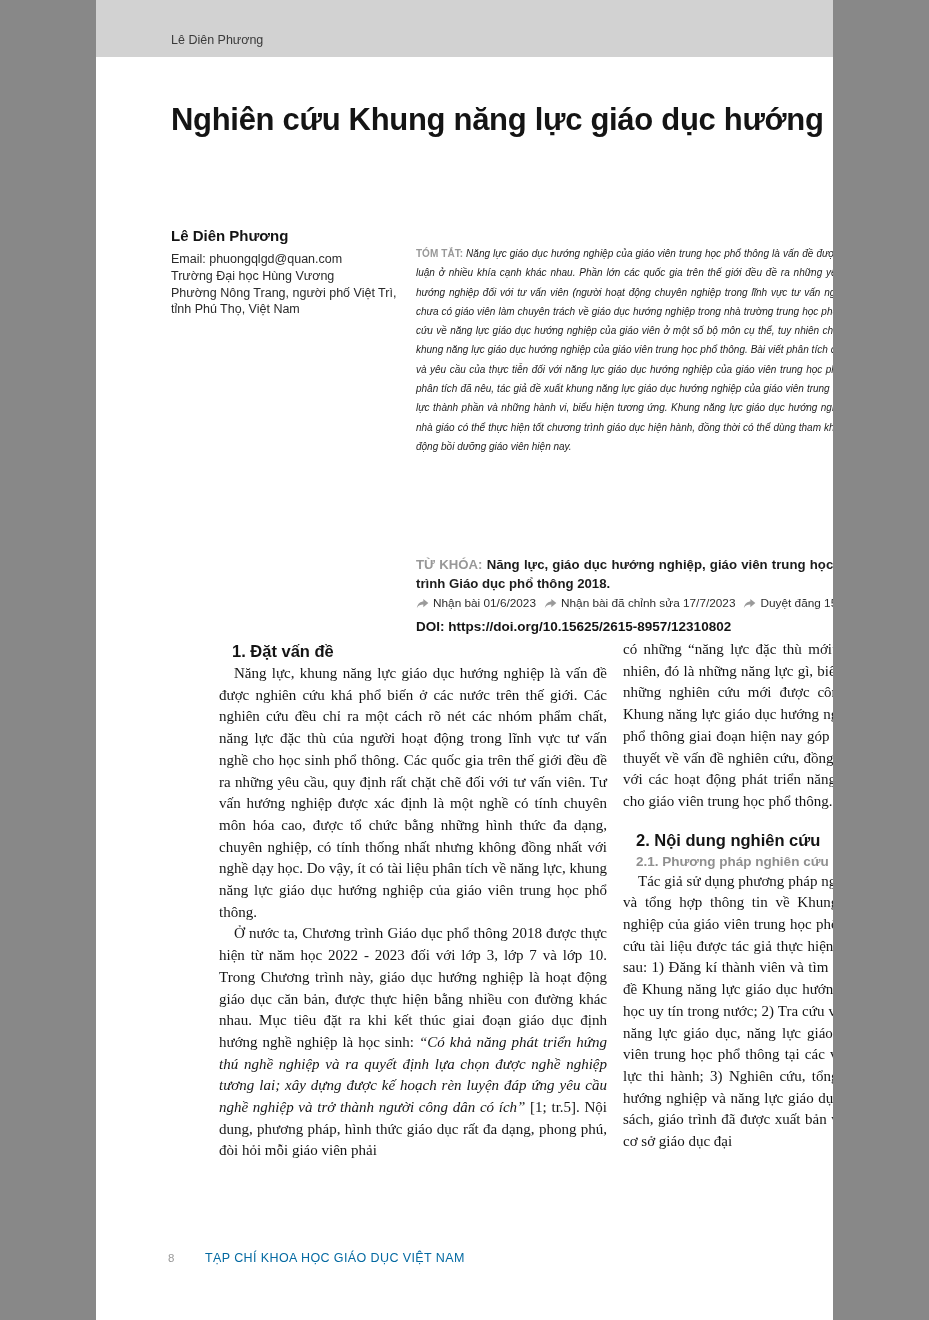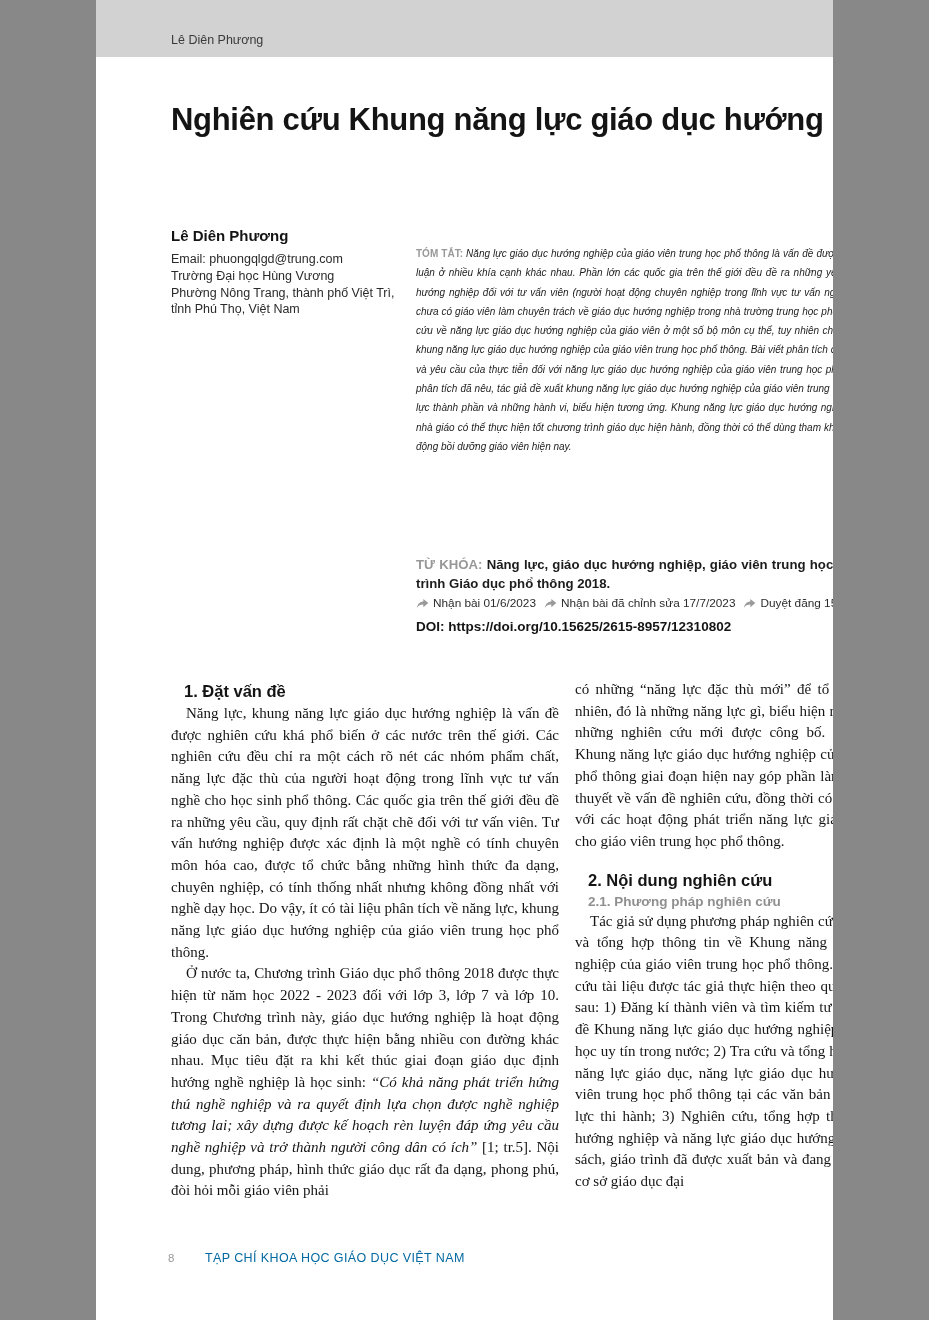--- a/index.html
+++ b/index.html
@@ -31,23 +31,23 @@
     font-size:13.2px;font-weight:bold;line-height:18.5px;text-align:justify;color:#1c1c1c;
   }
 
   .dates{position:absolute;left:320px;top:596px;width:547px;font-size:11.8px;color:#2c2c2c;
     display:flex;align-items:center;white-space:nowrap;}
   .date-item{display:flex;align-items:center;margin-right:8px;}
   .arrow-icon{display:inline-block;margin-right:4px;line-height:0;}
 
   .doi{position:absolute;left:320px;top:619px;font-size:13.5px;font-weight:bold;color:#141414;}
 
-  .col{position:absolute;top:679px;width:388px;
+  .col{position:absolute;top:639px;width:388px;
     font-family:"Liberation Serif",serif;font-size:15px;line-height:21.7px;
-    text-align:justify;color:#151515;}
+    text-align:justify;color:#151515;margin-left:48px;}
   .col-left{left:75px;}
   .col-right{left:479px;}
   .col p{margin:0;}
   .indent{text-indent:15px;}
   .section-heading{
     font-family:"Liberation Sans",sans-serif;font-size:16.5px;font-weight:bold;color:#141414;
     margin:0;padding-left:13px;line-height:24px;
   }
   .section-heading.spaced{margin-top:15px;}
   .subsection-heading{
@@ -67,23 +67,23 @@
 
   <div class="header-bar"></div>
   <div class="header-author">Lê Diên Phương</div>
 
   <div class="title">
     <div>Nghiên cứu Khung năng lực giáo dục hướng nghiệp</div>
   </div>
 
   <div class="author-block">
     <div class="author-name">Lê Diên Phương</div>
-    <div class="author-line">Email: phuongqlgd@trung.com</div>
+    <div class="author-line">Email: phuongqlgd@quan.com</div>
     <div class="author-line">Trường Đại học Hùng Vương</div>
-    <div class="author-line">Phường Nông Trang, thành phố Việt Trì,</div>
+    <div class="author-line">Phường Nông Trang, người phố Việt Trì,</div>
     <div class="author-line">tỉnh Phú Thọ, Việt Nam</div>
   </div>
 
   <div class="abstract">
     <span class="muted-label">TÓM TẮT: </span><span>Năng lực giáo dục hướng nghiệp của giáo viên trung học phổ thông là vấn đề được quan tâm nghiên cứu, thảo luận ở nhiều khía cạnh khác nhau. Phần lớn các quốc gia trên thế giới đều đề ra những yêu cầu về năng lực giáo dục hướng nghiệp đối với tư vấn viên (người hoạt động chuyên nghiệp trong lĩnh vực tư vấn nghề nghiệp). Ở nước ta, hiện chưa có giáo viên làm chuyên trách về giáo dục hướng nghiệp trong nhà trường trung học phổ thông. Đã có những nghiên cứu về năng lực giáo dục hướng nghiệp của giáo viên ở một số bộ môn cụ thể, tuy nhiên chưa có nghiên cứu và đề xuất khung năng lực giáo dục hướng nghiệp của giáo viên trung học phổ thông. Bài viết phân tích cơ sở khoa học, cơ sở pháp lí và yêu cầu của thực tiễn đối với năng lực giáo dục hướng nghiệp của giáo viên trung học phổ thông hiện nay. Từ những phân tích đã nêu, tác giả đề xuất khung năng lực giáo dục hướng nghiệp của giáo viên trung học phổ thông gồm các năng lực thành phần và những hành vi, biểu hiện tương ứng. Khung năng lực giáo dục hướng nghiệp là điều kiện cần thiết để nhà giáo có thể thực hiện tốt chương trình giáo dục hiện hành, đồng thời có thể dùng tham khảo cho việc tổ chức các hoạt động bồi dưỡng giáo viên hiện nay.</span>
   </div>
 
   <div class="keywords">
     <span class="muted-label">TỪ KHÓA: </span><span>Năng lực, giáo dục hướng nghiệp, giáo viên trung học phổ thông, Chương trình Giáo dục phổ thông 2018.</span>
   </div>

